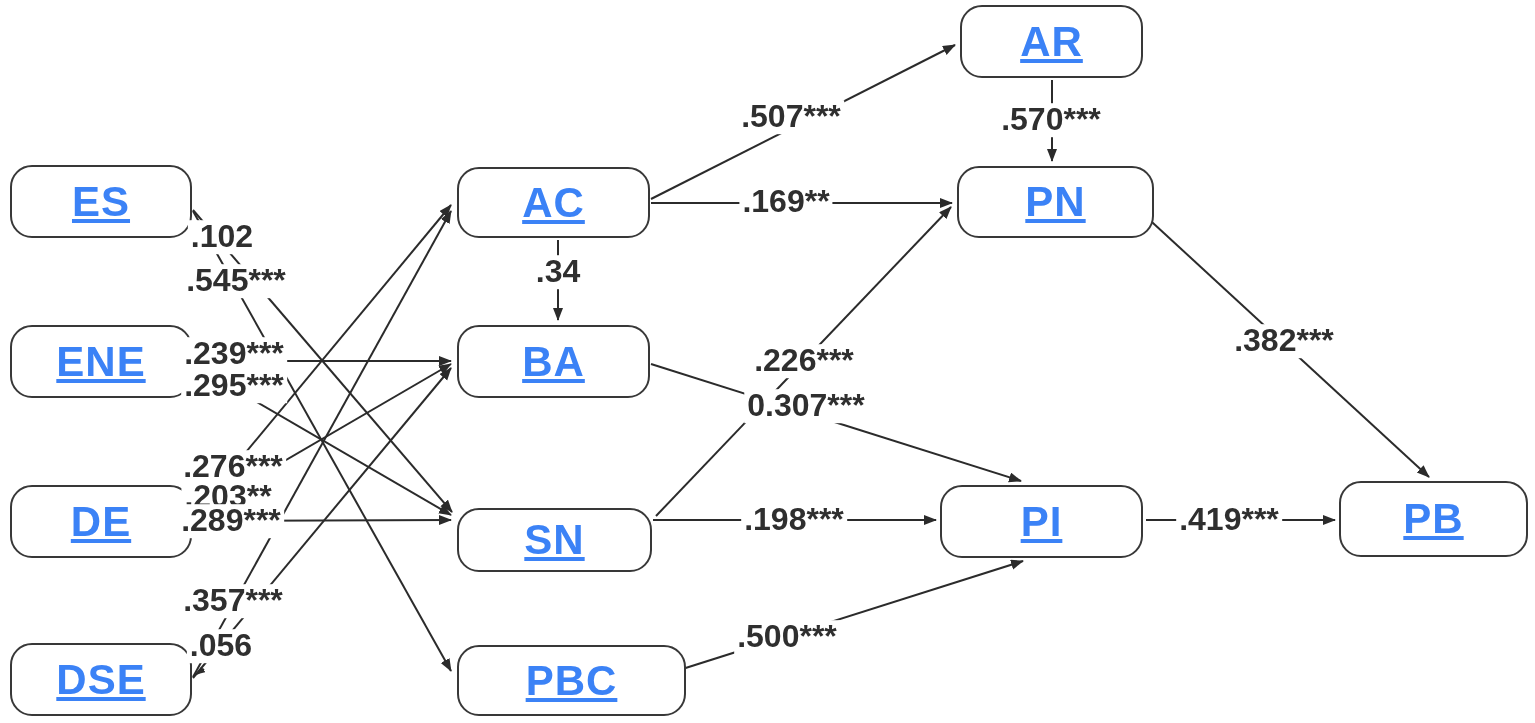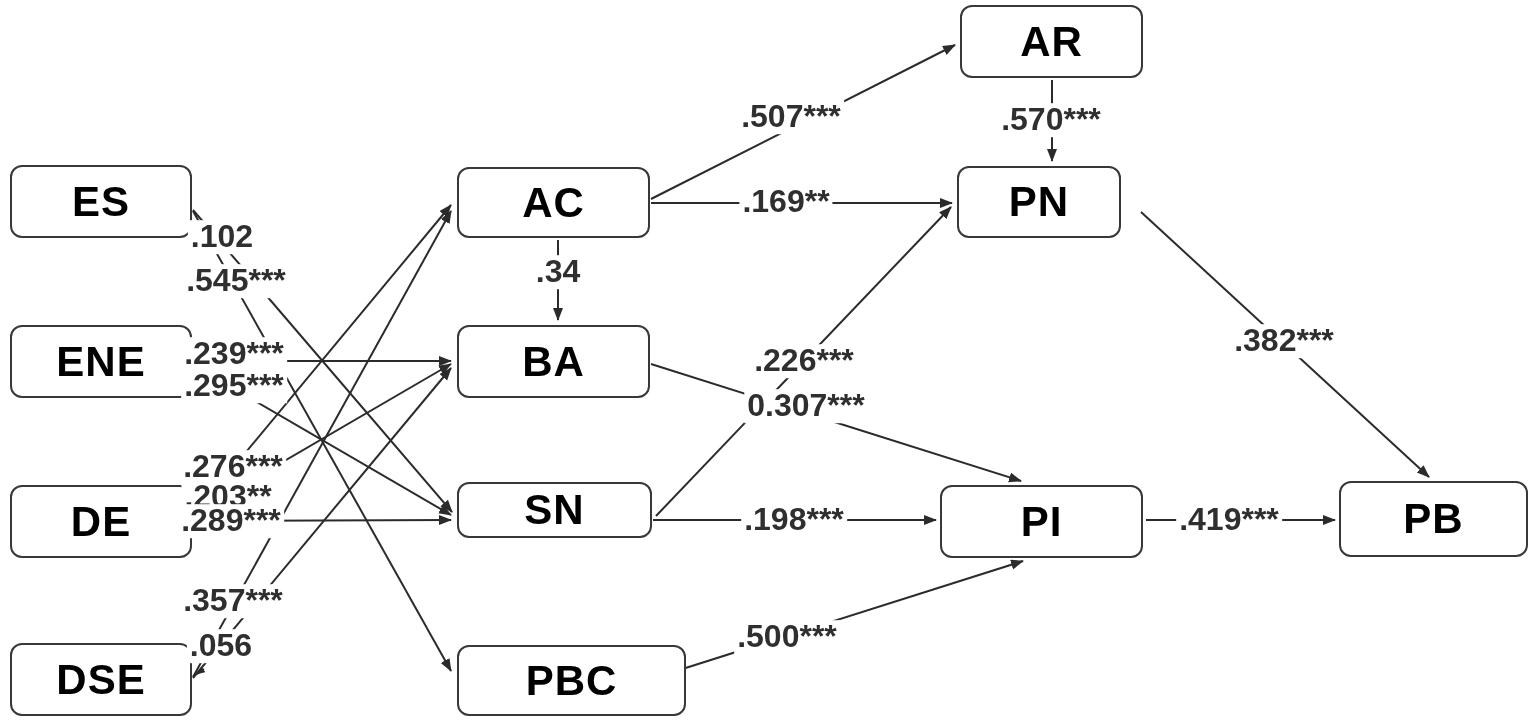--- a/index.html
+++ b/index.html
@@ -3,23 +3,23 @@
 <meta charset="utf-8">
 <style>
   html,body{margin:0;padding:0;background:#ffffff;}
   .canvas{
     position:relative;width:1535px;height:723px;background:#ffffff;overflow:hidden;
     font-family:"Liberation Sans","DejaVu Sans",sans-serif;
   }
   .edges{position:absolute;left:0;top:0;width:1535px;height:723px;}
   .node{
     position:absolute;box-sizing:border-box;
-    border:2.5px solid #383838;border-radius:12px;background:#ffffff;
+    border:2.5px solid #383838;border-radius:22px;background:#ffffff;
     display:flex;align-items:center;justify-content:center;
-    font-weight:bold;font-size:42px;color:#000000;letter-spacing:1px;
+    font-weight:bold;font-size:42px;color:#3b82f6;letter-spacing:1px;text-decoration:underline;
   }
   .elabel{
     position:absolute;transform:translate(-50%,-50%);
     font-weight:bold;font-size:32px;color:#2f2f2f;
     background:#ffffff;padding:0 3px;white-space:nowrap;line-height:1.05;
   }
 </style>
 </head>
 <body>
 
@@ -71,30 +71,30 @@
     </div>
   <div class="node" style="left:10px;top:643px;width:182px;height:73px;">
       <span>DSE</span>
     </div>
   <div class="node" style="left:457px;top:167px;width:193px;height:71px;">
       <span>AC</span>
     </div>
   <div class="node" style="left:457px;top:325px;width:193px;height:73px;">
       <span>BA</span>
     </div>
-  <div class="node" style="left:457px;top:482px;width:195px;height:56px;align-items:center;">
+  <div class="node" style="left:457px;top:508px;width:195px;height:64px;align-items:center;">
       <span>SN</span>
     </div>
   <div class="node" style="left:457px;top:645px;width:229px;height:71px;">
       <span>PBC</span>
     </div>
   <div class="node" style="left:960px;top:5px;width:183px;height:73px;">
       <span>AR</span>
     </div>
-  <div class="node" style="left:957px;top:166px;width:164px;height:72px;">
+  <div class="node" style="left:957px;top:166px;width:197px;height:72px;">
       <span>PN</span>
     </div>
   <div class="node" style="left:940px;top:485px;width:203px;height:73px;">
       <span>PI</span>
     </div>
   <div class="node" style="left:1339px;top:481px;width:189px;height:76px;">
       <span>PB</span>
     </div>
 
   <div class="elabel" style="left:222px;top:237px;">.102</div>

